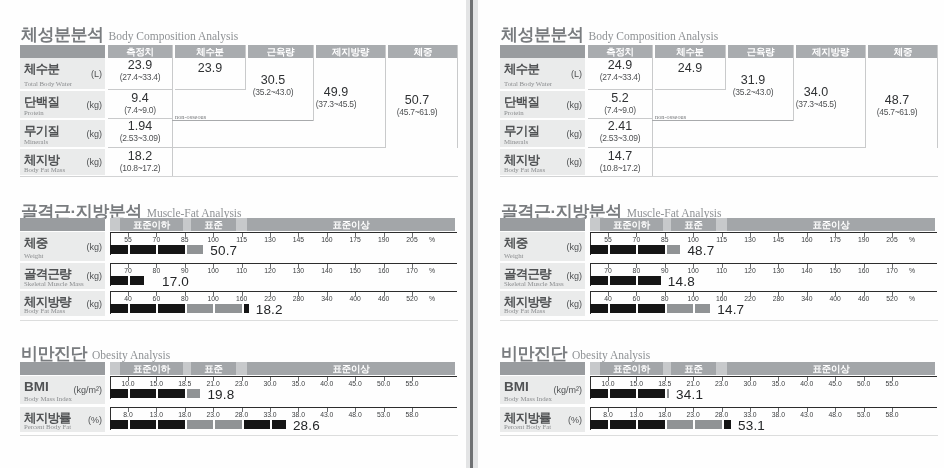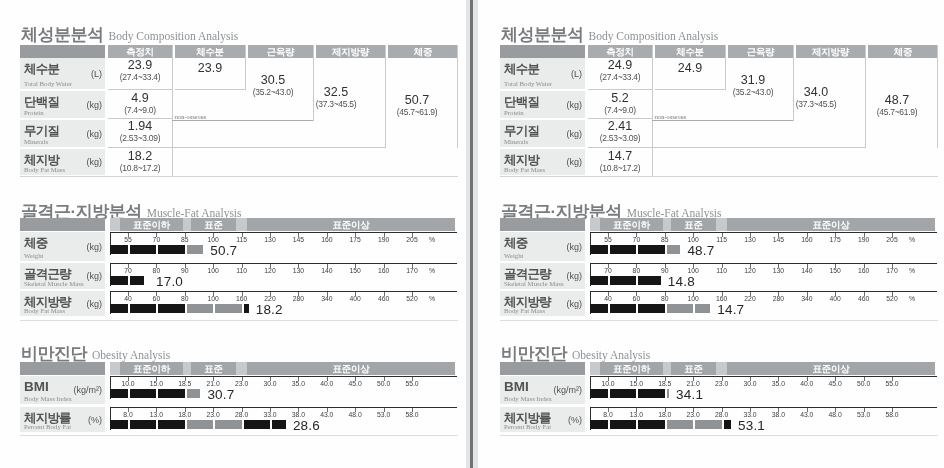--- a/index.html
+++ b/index.html
@@ -113,41 +113,41 @@
       <span class="lc-ko">체지방</span>
       <span class="lc-en">Body Fat Mass</span>
       <span class="lc-unit">(kg)</span>
     </div>
 
     <div class="vc vc0">
       <div class="v">23.9</div>
       <div class="r">(27.4~33.4)</div>
     </div>
     <div class="vc vc1">
-      <div class="v">4.9</div>
+      <div class="v">9.4</div>
       <div class="r">(7.4~9.0)</div>
     </div>
     <div class="vc vc2">
       <div class="v">1.94</div>
       <div class="r">(2.53~3.09)</div>
     </div>
     <div class="vc vc3">
       <div class="v">18.2</div>
       <div class="r">(10.8~17.2)</div>
     </div>
 
     <div class="mg mg-bw">
       <div class="v">23.9</div>
     </div>
     <div class="mg mg-mm">
       <div class="v">30.5</div>
       <div class="r">(35.2~43.0)</div>
     </div>
     <div class="mg mg-lm">
-      <div class="v">32.5</div>
+      <div class="v">49.9</div>
       <div class="r">(37.3~45.5)</div>
     </div>
     <div class="mg mg-wt">
       <div class="v">50.7</div>
       <div class="r">(45.7~61.9)</div>
     </div>
     <div class="note">non-osseous</div>
 
     <div class="bline" style="left:152px;top:45px;width:1px;height:131px"></div>
     <div class="bline" style="left:225px;top:45px;width:1px;height:45px"></div>
@@ -239,21 +239,21 @@
             <div class="ticklab" style="left: 203.8px;">140</div>
             <div class="tickmark" style="left: 245.2px;"></div>
             <div class="ticklab" style="left: 232.2px;">150</div>
             <div class="tickmark" style="left: 273.6px;"></div>
             <div class="ticklab" style="left: 260.6px;">160</div>
             <div class="tickmark" style="left: 302px;"></div>
             <div class="ticklab" style="left: 289px;">170</div>
             <div class="ticksuffix">%</div>
             <div class="barseg " style="left: 0px; width: 33.62px;"></div>
             <div class="bardiv" style="left: 18px;"></div>
-            <div class="barval" style="left: 46px; text-align: center;">17.0</div>
+            <div class="barval" style="left: 52px; text-align: center;">17.0</div>
           </div>
   </div>
   <div class="crow" style="top:291px">
     <div class="clc" style="height:25px">
       <span class="lc-ko">체지방량</span>
       <span class="lc-en">Body Fat Mass</span>
       <span class="lc-unit">(kg)</span>
     </div>
     <div class="plot">
             <div class="ruler"></div>
@@ -332,21 +332,21 @@
             <div class="ticklab" style="left: 232.2px;">45.0</div>
             <div class="tickmark" style="left: 273.6px;"></div>
             <div class="ticklab" style="left: 260.6px;">50.0</div>
             <div class="tickmark" style="left: 302px;"></div>
             <div class="ticklab" style="left: 289px;">55.0</div>
             <div class="barseg " style="left: 0px; width: 74.8px;"></div>
             <div class="barseg barseg-gray" style="left: 74.8px; width: 15.62px;"></div>
             <div class="bardiv" style="left: 18px;"></div>
             <div class="bardiv" style="left: 46.4px;"></div>
             <div class="bardiv" style="left: 74.8px;"></div>
-            <div class="barval" style="left: 97.42px;">30.7</div>
+            <div class="barval" style="left: 97.42px;">19.8</div>
           </div>
   </div>
   <div class="crow" style="top:407px">
     <div class="clc" style="height:25px">
       <span class="lc-ko">체지방률</span>
       <span class="lc-en">Percent Body Fat</span>
       <span class="lc-unit">(%)</span>
     </div>
     <div class="plot">
             <div class="ruler"></div>

